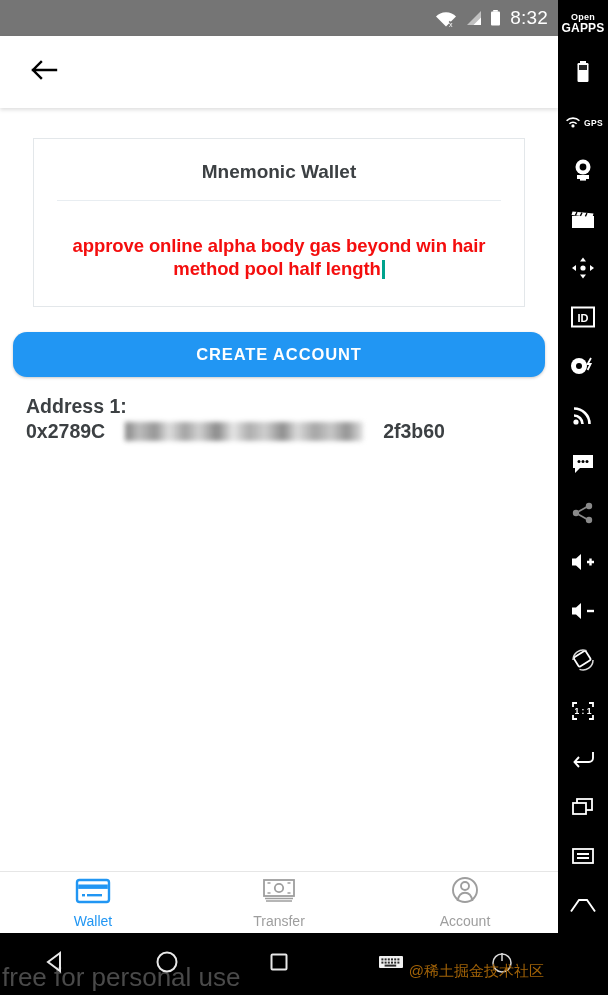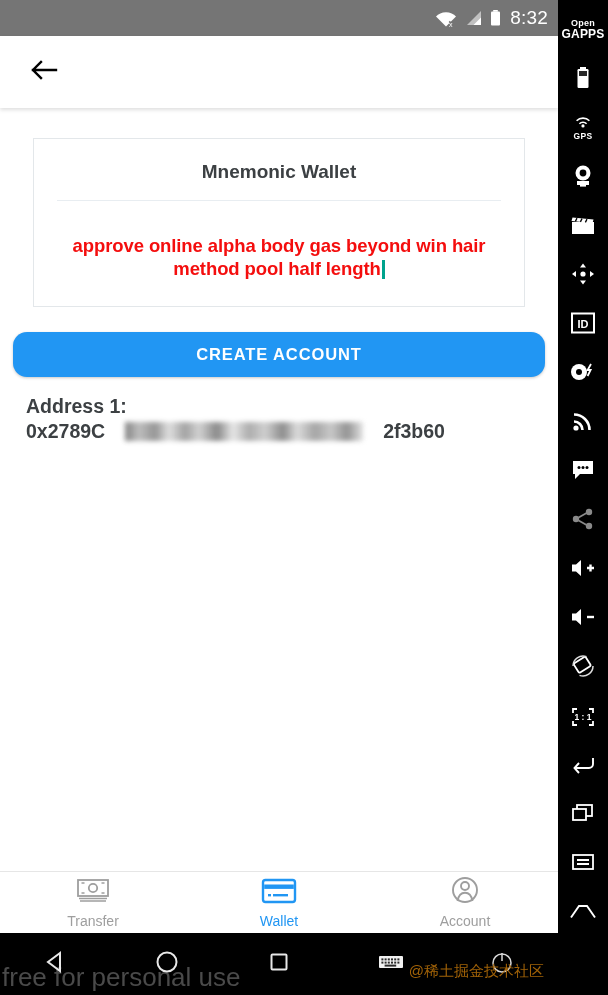--- a/index.html
+++ b/index.html
@@ -147,34 +147,34 @@
     flex: 1 1 0; display: flex; align-items: center; justify-content: center;
     cursor: pointer; z-index: 2;
   }
 
   
   .toolbar {
     position: absolute; right: 0; top: 0;
     width: 50px; height: 995px;
     background: #000;
     display: flex; flex-direction: column; align-items: center;
-    padding-top: 18px;
+    padding-top: 12px;
   }
   .tb-logo {
     color: #fff; font-size: 9px; line-height: 11px;
     text-align: center; font-weight: bold;
     letter-spacing: .2px; margin-bottom: 14px;
   }
   .tb-logo span { font-weight: bold; font-size: 12px; }
   .tb-item {
     width: 50px; height: 49px;
     display: flex; align-items: center; justify-content: center;
     cursor: pointer;
   }
-  .tb-gps { display:flex; flex-direction:column; align-items:center; gap:1px; }
+  .tb-gps { display:flex; flex-direction:row; align-items:center; gap:1px; }
   .tb-gps-label { color:#fff; font-size:8.5px; font-weight:bold; letter-spacing:.3px; }
 
   
   .watermark-cn {
     position: absolute; right: 14px; bottom: 14px;
     color: #a16207; font-size: 15px;
     white-space: nowrap; pointer-events: none; z-index: 3;
   }
 </style>
 </head>
@@ -234,42 +234,42 @@
         <div class="addr-line">
           <span>0x2789C</span>
           <span class="addr-blur"></span>
           <span>2f3b60</span>
         </div>
       </div>
     </div>
 
     <div class="bottomnav">
 
+      <div class="nav-item active">
+        <span>
+          <svg width="40" height="28" viewBox="0 0 40 28">
+            <rect x="4" y="3" width="32" height="22" rx="2.5" fill="none" stroke="#2196f3" stroke-width="2.4"></rect>
+            <rect x="5.2" y="7.5" width="29.6" height="4.4" fill="#2196f3"></rect>
+            <rect x="9" y="17" width="3" height="2.4" fill="#2196f3"></rect>
+            <rect x="14" y="17" width="15" height="2.4" fill="#2196f3"></rect>
+          </svg>
+        </span>
+        <span class="nav-label">Wallet</span>
+      </div>
+
       <div class="nav-item">
         <span>
           <svg width="40" height="28" viewBox="0 0 40 28">
             <rect x="5" y="3" width="30" height="16" fill="none" stroke="#9e9e9e" stroke-width="1.8"></rect>
             <circle cx="20" cy="11" r="4.2" fill="none" stroke="#9e9e9e" stroke-width="1.8"></circle>
             <path d="M8.5 6h3M8.5 16h3M28.5 6h3M28.5 16h3" stroke="#9e9e9e" stroke-width="1.6"></path>
             <path d="M6 21.5h28M7 24h26" stroke="#9e9e9e" stroke-width="1.6"></path>
           </svg>
         </span>
         <span class="nav-label">Transfer</span>
-      </div>
-
-      <div class="nav-item active">
-        <span>
-          <svg width="40" height="28" viewBox="0 0 40 28">
-            <rect x="4" y="3" width="32" height="22" rx="2.5" fill="none" stroke="#2196f3" stroke-width="2.4"></rect>
-            <rect x="5.2" y="7.5" width="29.6" height="4.4" fill="#2196f3"></rect>
-            <rect x="9" y="17" width="3" height="2.4" fill="#2196f3"></rect>
-            <rect x="14" y="17" width="15" height="2.4" fill="#2196f3"></rect>
-          </svg>
-        </span>
-        <span class="nav-label">Wallet</span>
       </div>
 
       <div class="nav-item">
         <span>
           <svg width="40" height="28" viewBox="0 0 40 28">
             <circle cx="20" cy="13" r="12" fill="none" stroke="#9e9e9e" stroke-width="1.9"></circle>
             <circle cx="20" cy="9" r="4" fill="none" stroke="#9e9e9e" stroke-width="1.9"></circle>
             <path d="M12.5 24c1-5.4 4-8.2 7.5-8.2s6.5 2.8 7.5 8.2" fill="none" stroke="#9e9e9e" stroke-width="1.9"></path>
           </svg>
         </span>

